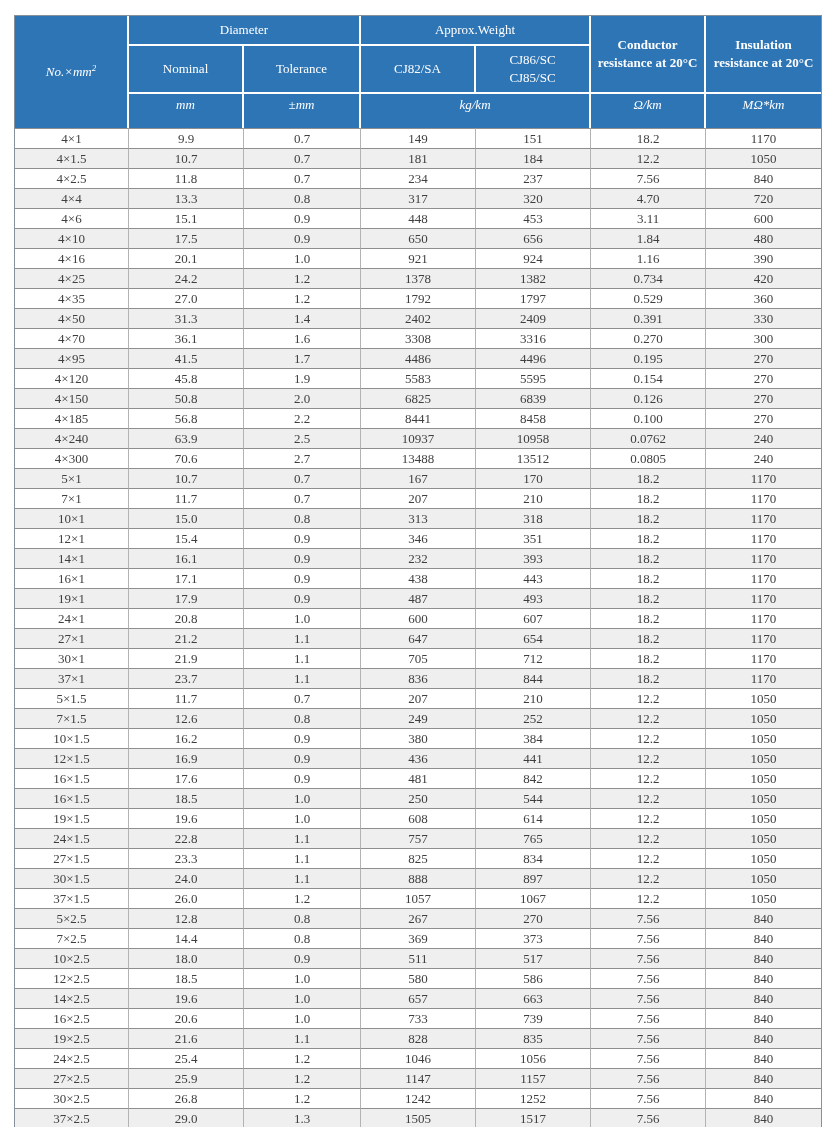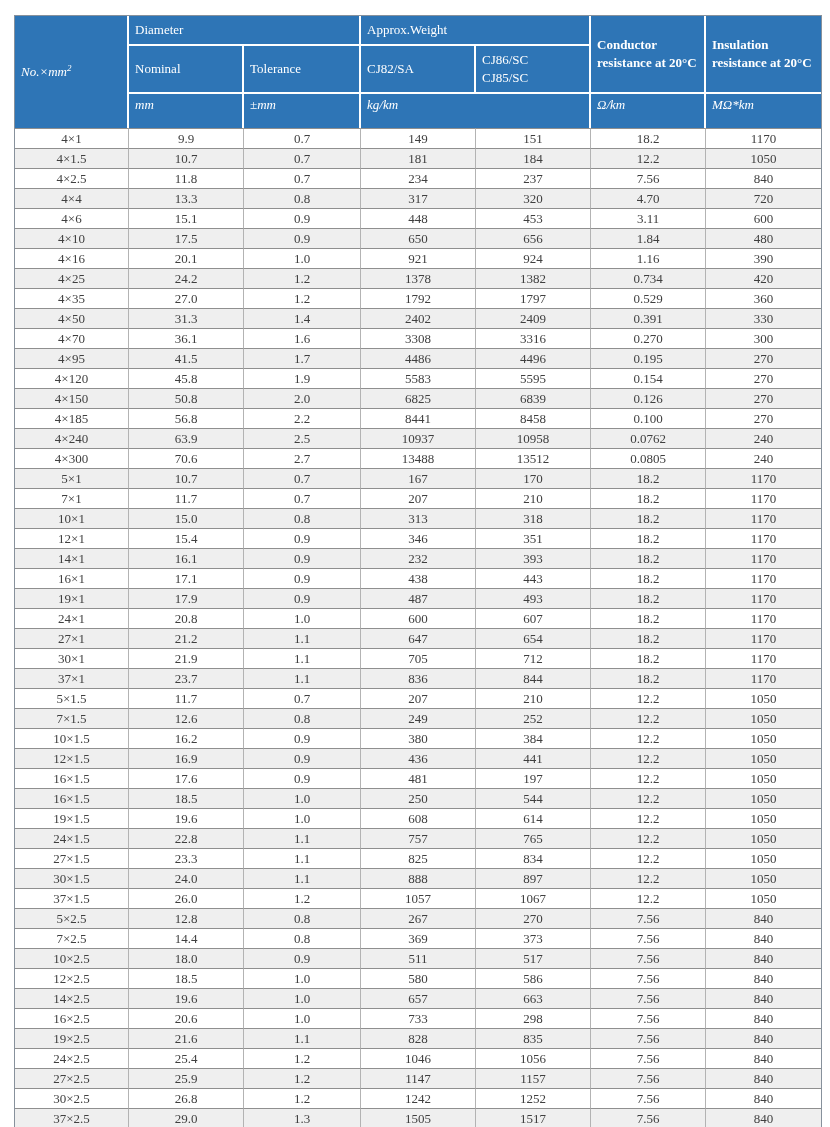--- a/index.html
+++ b/index.html
@@ -20,21 +20,21 @@
     table-layout: fixed;
     width: 806px;
     border: 1px solid #87919c;
   }
   
   thead th {
     background: #2E75B6;
     color: #ffffff;
     font-weight: normal;
     font-size: 13px;
-    text-align: left;
+    text-align: center;
     vertical-align: middle;
     padding: 2px 6px;
     border-right: 2px solid #ffffff;
     border-bottom: 2px solid #ffffff;
     line-height: 1.35;
   }
   thead tr.h1 th { height: 24px; }
   thead tr.h2 th { height: 42px; }
   thead tr.h3 th { height: 19px; padding-top: 1px; padding-bottom: 14px; }
   thead th.no-r { border-right: none; }
@@ -383,21 +383,21 @@
           <td>436</td>
           <td>441</td>
           <td>12.2</td>
           <td>1050</td>
         </tr>
         <tr>
           <td>16×1.5</td>
           <td>17.6</td>
           <td>0.9</td>
           <td>481</td>
-          <td>197</td>
+          <td>842</td>
           <td>12.2</td>
           <td>1050</td>
         </tr>
         <tr>
           <td>16×1.5</td>
           <td>18.5</td>
           <td>1.0</td>
           <td>250</td>
           <td>544</td>
           <td>12.2</td>
@@ -491,21 +491,21 @@
           <td>657</td>
           <td>663</td>
           <td>7.56</td>
           <td>840</td>
         </tr>
         <tr>
           <td>16×2.5</td>
           <td>20.6</td>
           <td>1.0</td>
           <td>733</td>
-          <td>298</td>
+          <td>739</td>
           <td>7.56</td>
           <td>840</td>
         </tr>
         <tr>
           <td>19×2.5</td>
           <td>21.6</td>
           <td>1.1</td>
           <td>828</td>
           <td>835</td>
           <td>7.56</td>

